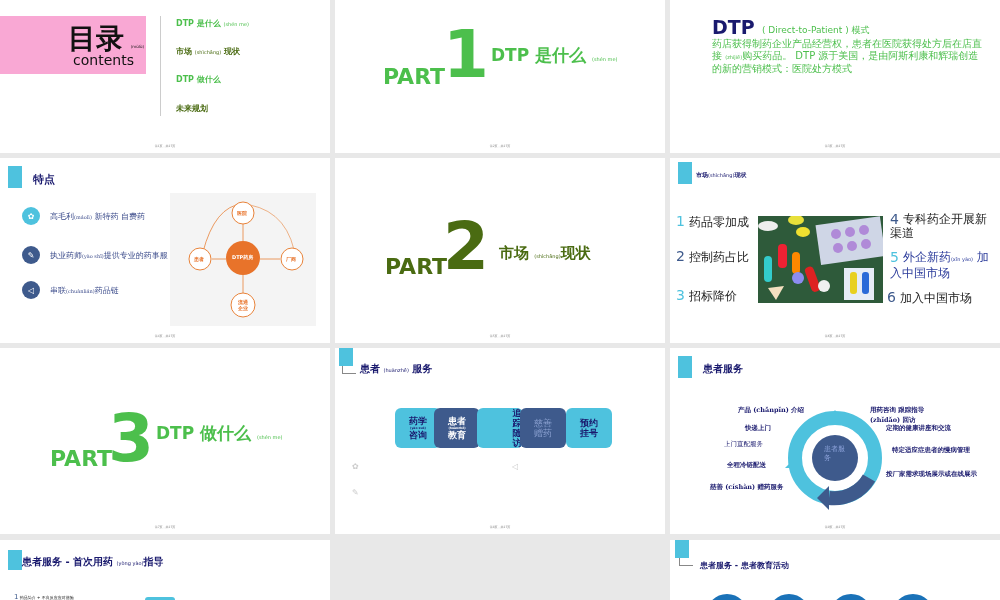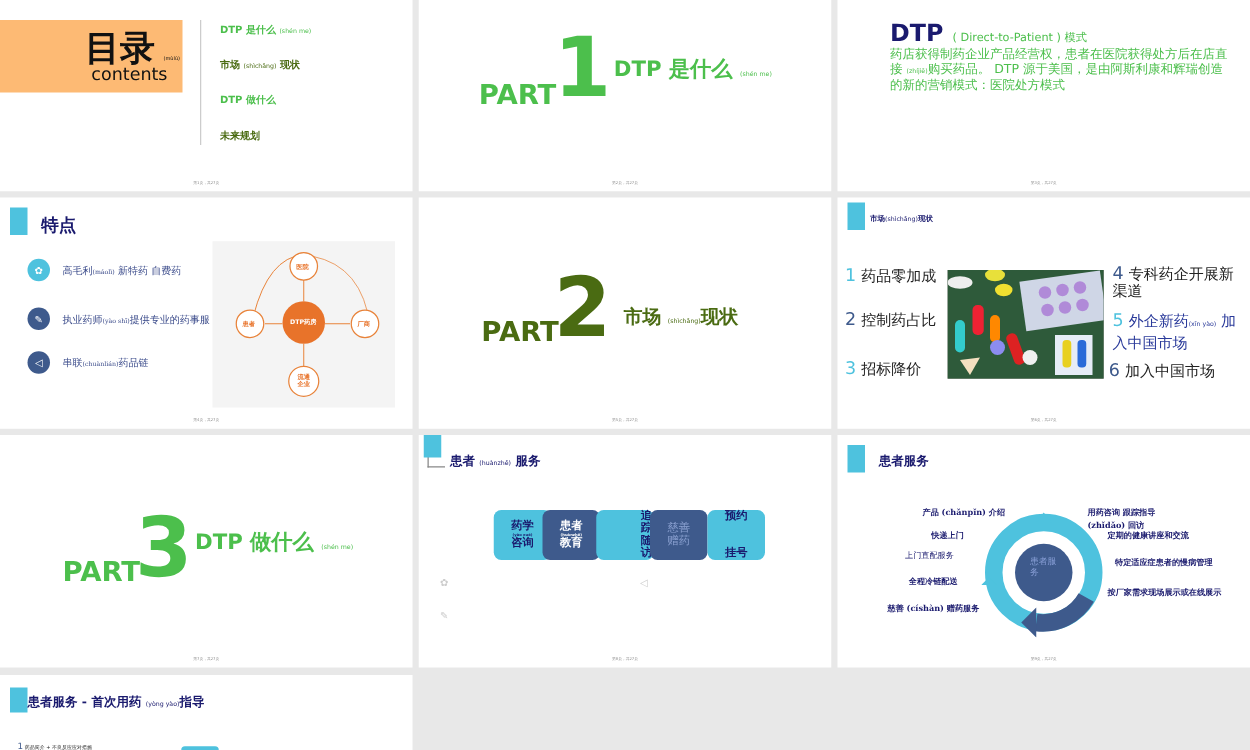--- a/index.html
+++ b/index.html
@@ -7,21 +7,21 @@
   .grid { position: relative; width: 1000px; height: 600px; }
   .slide { position: absolute; background: #fff; overflow: hidden; cursor: pointer; }
   .footer { position: absolute; bottom: 5px; left: 0; right: 0; text-align: center; font-size: 3px; color: #888; }
   .pinyin { font-size: 5px; font-weight: normal; }
   .hdr-bar { position: absolute; left: 8px; top: 8px; width: 14px; height: 20px; background: #4ec2de; }
   .hdr-bar-sq { position: absolute; left: 4px; top: 2px; width: 14px; height: 18px; background: #4ec2de; }
   .hdr-frame { position: absolute; left: 8px; top: 8px; width: 14px; height: 18px; border-left: 1px solid #888; border-bottom: 1px solid #888; }
   .hdr-title { position: absolute; font-weight: bold; color: #1a1a6e; }
 
   
-  .toc-box { position: absolute; left: 0; top: 16px; width: 146px; height: 58px; background: #fdba74; }
+  .toc-box { position: absolute; left: 0; top: 16px; width: 146px; height: 58px; background: #f9a8d4; }
   .toc-main { position: absolute; right: 22px; top: 4px; font-size: 28px; font-weight: bold; color: #111; }
   .toc-main-py { position: absolute; right: 2px; top: 28px; font-size: 4px; color: #111; }
   .toc-sub { position: absolute; right: 12px; top: 36px; font-size: 14px; color: #111; }
   .toc-div { position: absolute; left: 160px; top: 16px; width: 1px; height: 100px; background: #ccc; }
   .toc-item { position: absolute; left: 176px; font-size: 8px; font-weight: bold; }
 
   
   .part-word { position: absolute; font-size: 22px; font-weight: bold; }
   .part-num { position: absolute; font-weight: bold; line-height: 1; }
   .part-title { position: absolute; font-size: 17px; font-weight: bold; }
@@ -91,21 +91,21 @@
     <div class="dtp-big">DTP</div>
     <div class="dtp-sub">( Direct-to-Patient ) 模式</div>
     <div class="dtp-body">
       <span>药店获得制药企业产品经营权，患者在医院获得处方后在店直接</span> <span class="pinyin">(zhíjiē)</span><span>购买药品。 DTP 源于美国，是由阿斯利康和辉瑞创造的新的营销模式：医院处方模式</span>
     </div>
     <div class="footer">第3页，共27页</div>
   </div>
 
   <div class="slide" style="left:0;top:158px;width:330px;height:185px;">
     <div class="hdr-bar" style="top:8px;height:22px;width:14px;"></div>
-    <div class="hdr-title" style="left:33px;top:14px;font-size:14px;color:#1a1a6e;">特点</div>
+    <div class="hdr-title" style="left:33px;top:14px;font-size:11px;color:#1a1a6e;">特点</div>
 
     <div class="feat-row" style="top:49px;">
       <span class="feat-ic" style="background:#4ec2de;">✿</span>
       <span class="feat-tx"><span>高毛利</span><span class="pinyin">(máolì)</span><span> 新特药  自费药</span></span>
     </div>
     <div class="feat-row" style="top:88px;">
       <span class="feat-ic" style="background:#3e5a8c;">✎</span>
       <span class="feat-tx"><span>执业药师</span><span class="pinyin">(yào shī)</span><span>提供专业的药事服</span></span>
     </div>
     <div class="feat-row" style="top:123px;">
@@ -214,21 +214,21 @@
         <span>教育</span>
     </div>
     <div class="svc-pill svc-light" style="left:142px;padding-left:34px;">
       <span>追踪</span>
         <span>随访</span>
     </div>
     <div class="svc-pill svc-dark" style="left:185px;color:#8aa0d0;font-weight:normal;">
       <span>慈善</span>
         <span>赠药</span>
     </div>
-    <div class="svc-pill svc-light" style="left:231px;justify-content:space-between;">
+    <div class="svc-pill svc-light" style="left:231px;">
       <span>预约</span>
         <span>挂号</span>
     </div>
 
     <span style="position:absolute;left:17px;top:114px;font-size:8px;color:#ccc;">✿</span>
     <span style="position:absolute;left:177px;top:114px;font-size:8px;color:#ccc;">◁</span>
     <span style="position:absolute;left:17px;top:140px;font-size:8px;color:#ccc;">✎</span>
     <div class="footer">第8页，共27页</div>
   </div>
 
@@ -266,14 +266,23 @@
     <div class="hdr-title" style="left:22px;top:15px;font-size:10px;">
       <span>患者服务 - 首次用药</span> <span class="pinyin">(yòng yào)</span><span>指导</span>
     </div>
     <div style="position:absolute;left:14px;top:53px;font-size:4px;color:#222;">
       <span style="color:#3e5a8c;font-size:7px;">1</span> <span>药品简介 + 不良反应应对措施</span>
     </div>
     <div style="position:absolute;left:145px;top:57px;width:30px;height:6px;border-radius:3px 3px 0 0;background:#4ec2de;"></div>
   </div>
 
 
+  <div class="slide" style="left:670px;top:540px;width:330px;height:60px;">
+    <div class="hdr-frame" style="left:9px;top:8px;"></div>
+    <div class="hdr-bar-sq" style="top:0;left:5px;"></div>
+    <div class="hdr-title" style="left:30px;top:20px;font-size:8px;">患者服务 - 患者教育活动</div>
+    <div style="position:absolute;left:36px;top:54px;width:42px;height:42px;border-radius:50%;background:#1a72b8;"></div>
+    <div style="position:absolute;left:98px;top:54px;width:42px;height:42px;border-radius:50%;background:#1a72b8;"></div>
+    <div style="position:absolute;left:160px;top:54px;width:42px;height:42px;border-radius:50%;background:#1a72b8;"></div>
+    <div style="position:absolute;left:222px;top:54px;width:42px;height:42px;border-radius:50%;background:#1a72b8;"></div>
+  </div>
 
 </div>
 
 </body></html>

